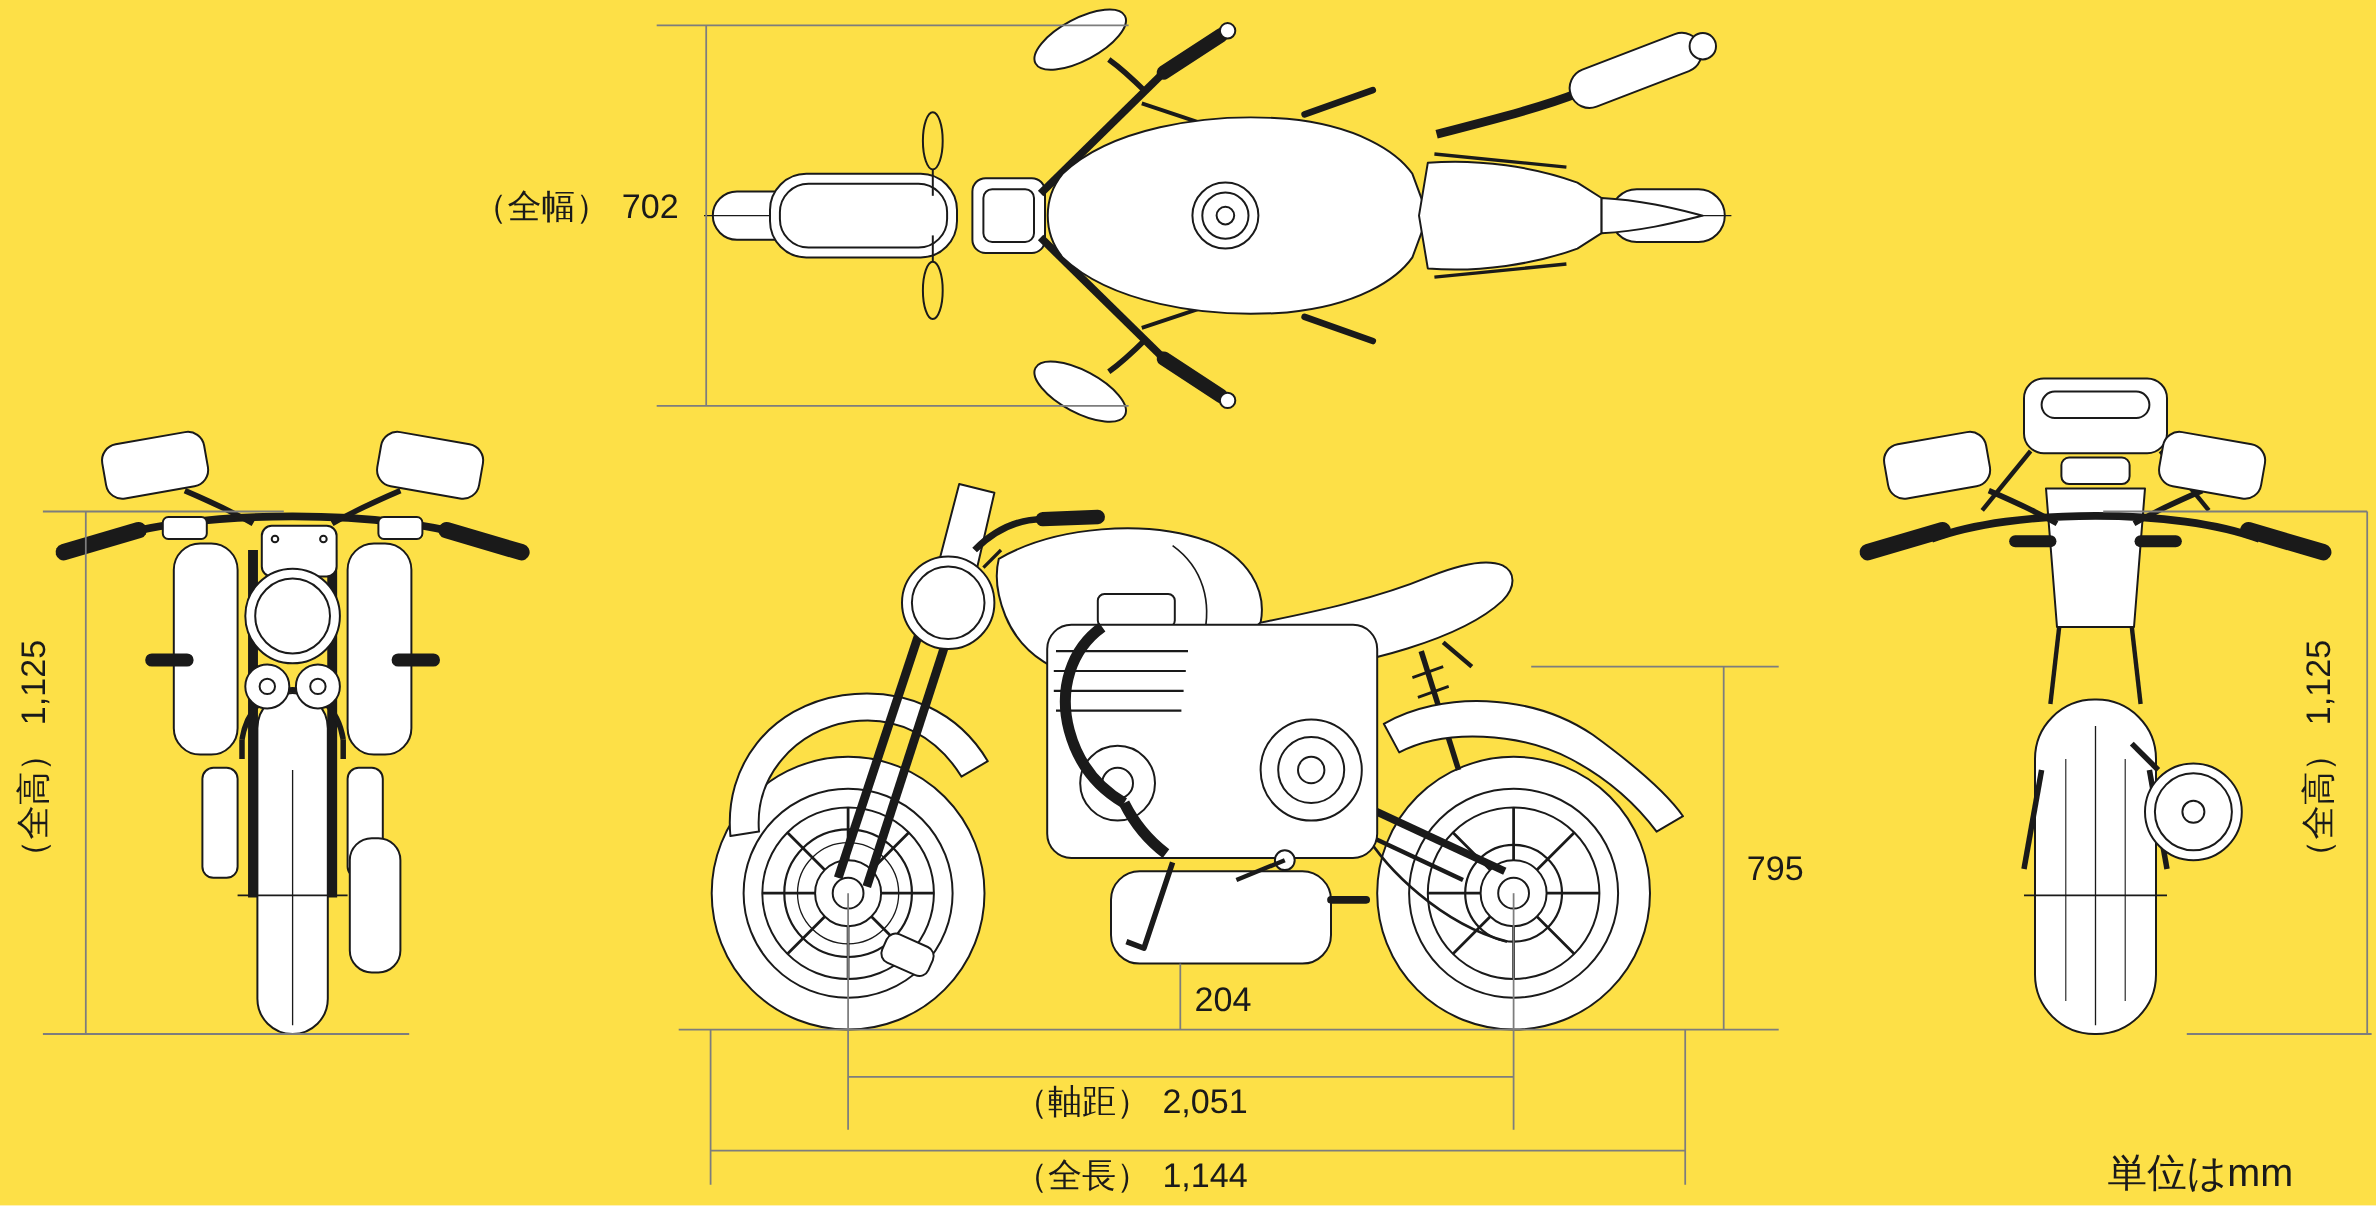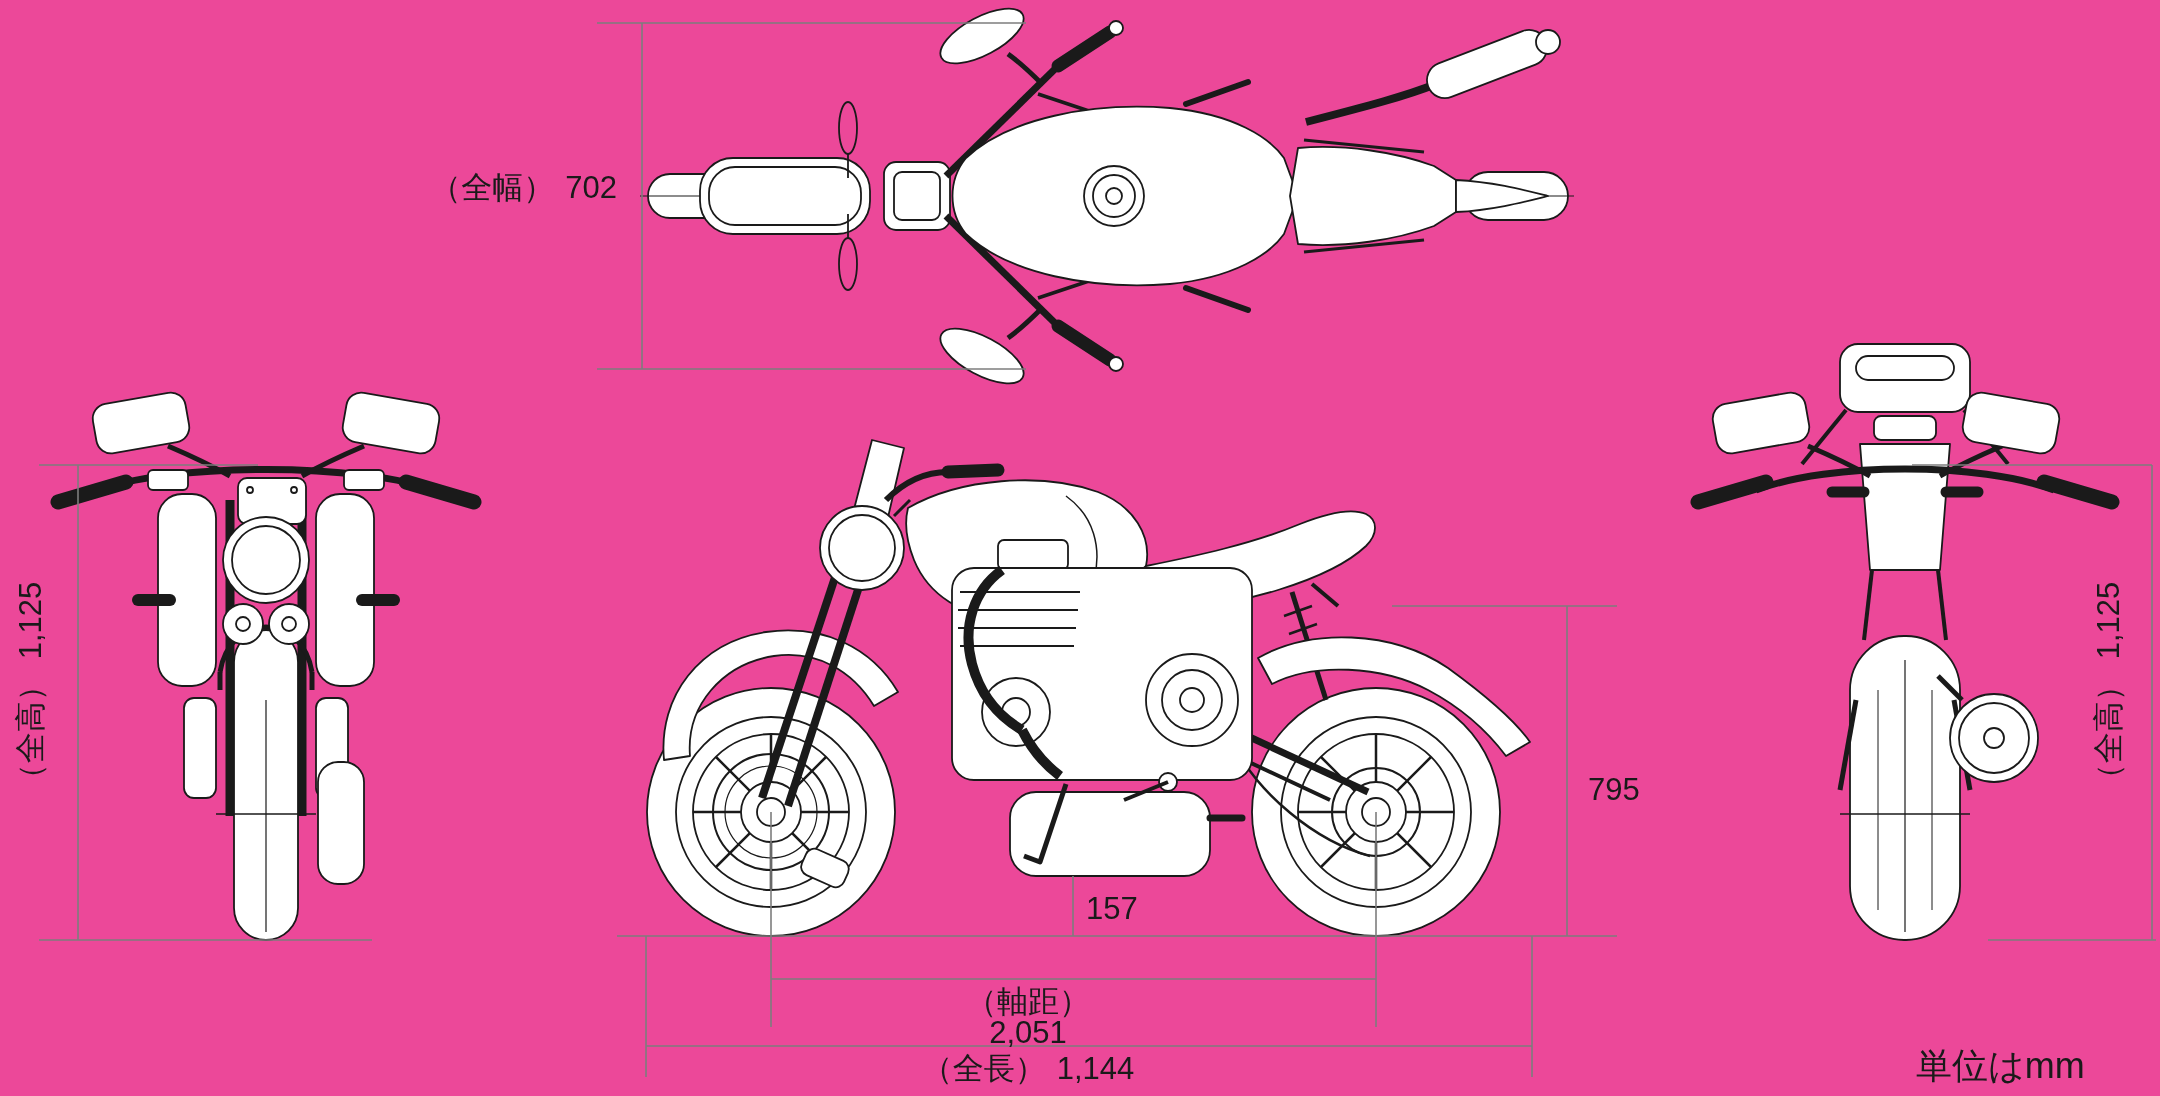--- a/index.html
+++ b/index.html
@@ -1,19 +1,19 @@
 <!DOCTYPE html>
 <html><head>
 <meta charset="utf-8">
 <style>
   html,body{margin:0;padding:0;background:#ffffff;}
   .canvas{
     position:relative;
     width:2160px;height:1096px;
-    background:#ec4899;
+    background:#fde047;
     font-family:"Liberation Sans","DejaVu Sans",sans-serif;
     color:#1a1a1a;
     overflow:hidden;
   }
   .canvas svg{position:absolute;left:0;top:0;}
   .dim-label{
     position:absolute;
     display:flex;align-items:center;column-gap:11px;
     font-size:31px;line-height:1;color:#1a1a1a;white-space:nowrap;
   }
@@ -343,24 +343,24 @@
   <div class="dim-label rot" style="left:2108px;top:688px;">
     <span>（全高）</span>
     <span>1,125</span>
   </div>
 
   <div class="dim-label" style="left:1588px;top:774px;">
     <span>795</span>
   </div>
 
   <div class="dim-label" style="left:1086px;top:893px;">
-    <span>157</span>
-  </div>
-
-  <div class="dim-label center" style="left:1028px;top:986px;flex-direction:column;">
+    <span>204</span>
+  </div>
+
+  <div class="dim-label center" style="left:1028px;top:986px;">
     <span>（軸距）</span>
     <span>2,051</span>
   </div>
 
   <div class="dim-label center" style="left:1028px;top:1053px;">
     <span>（全長）</span>
     <span>1,144</span>
   </div>
 
   <div class="dim-label" style="left:1916px;top:1048px;font-size:36px;">

